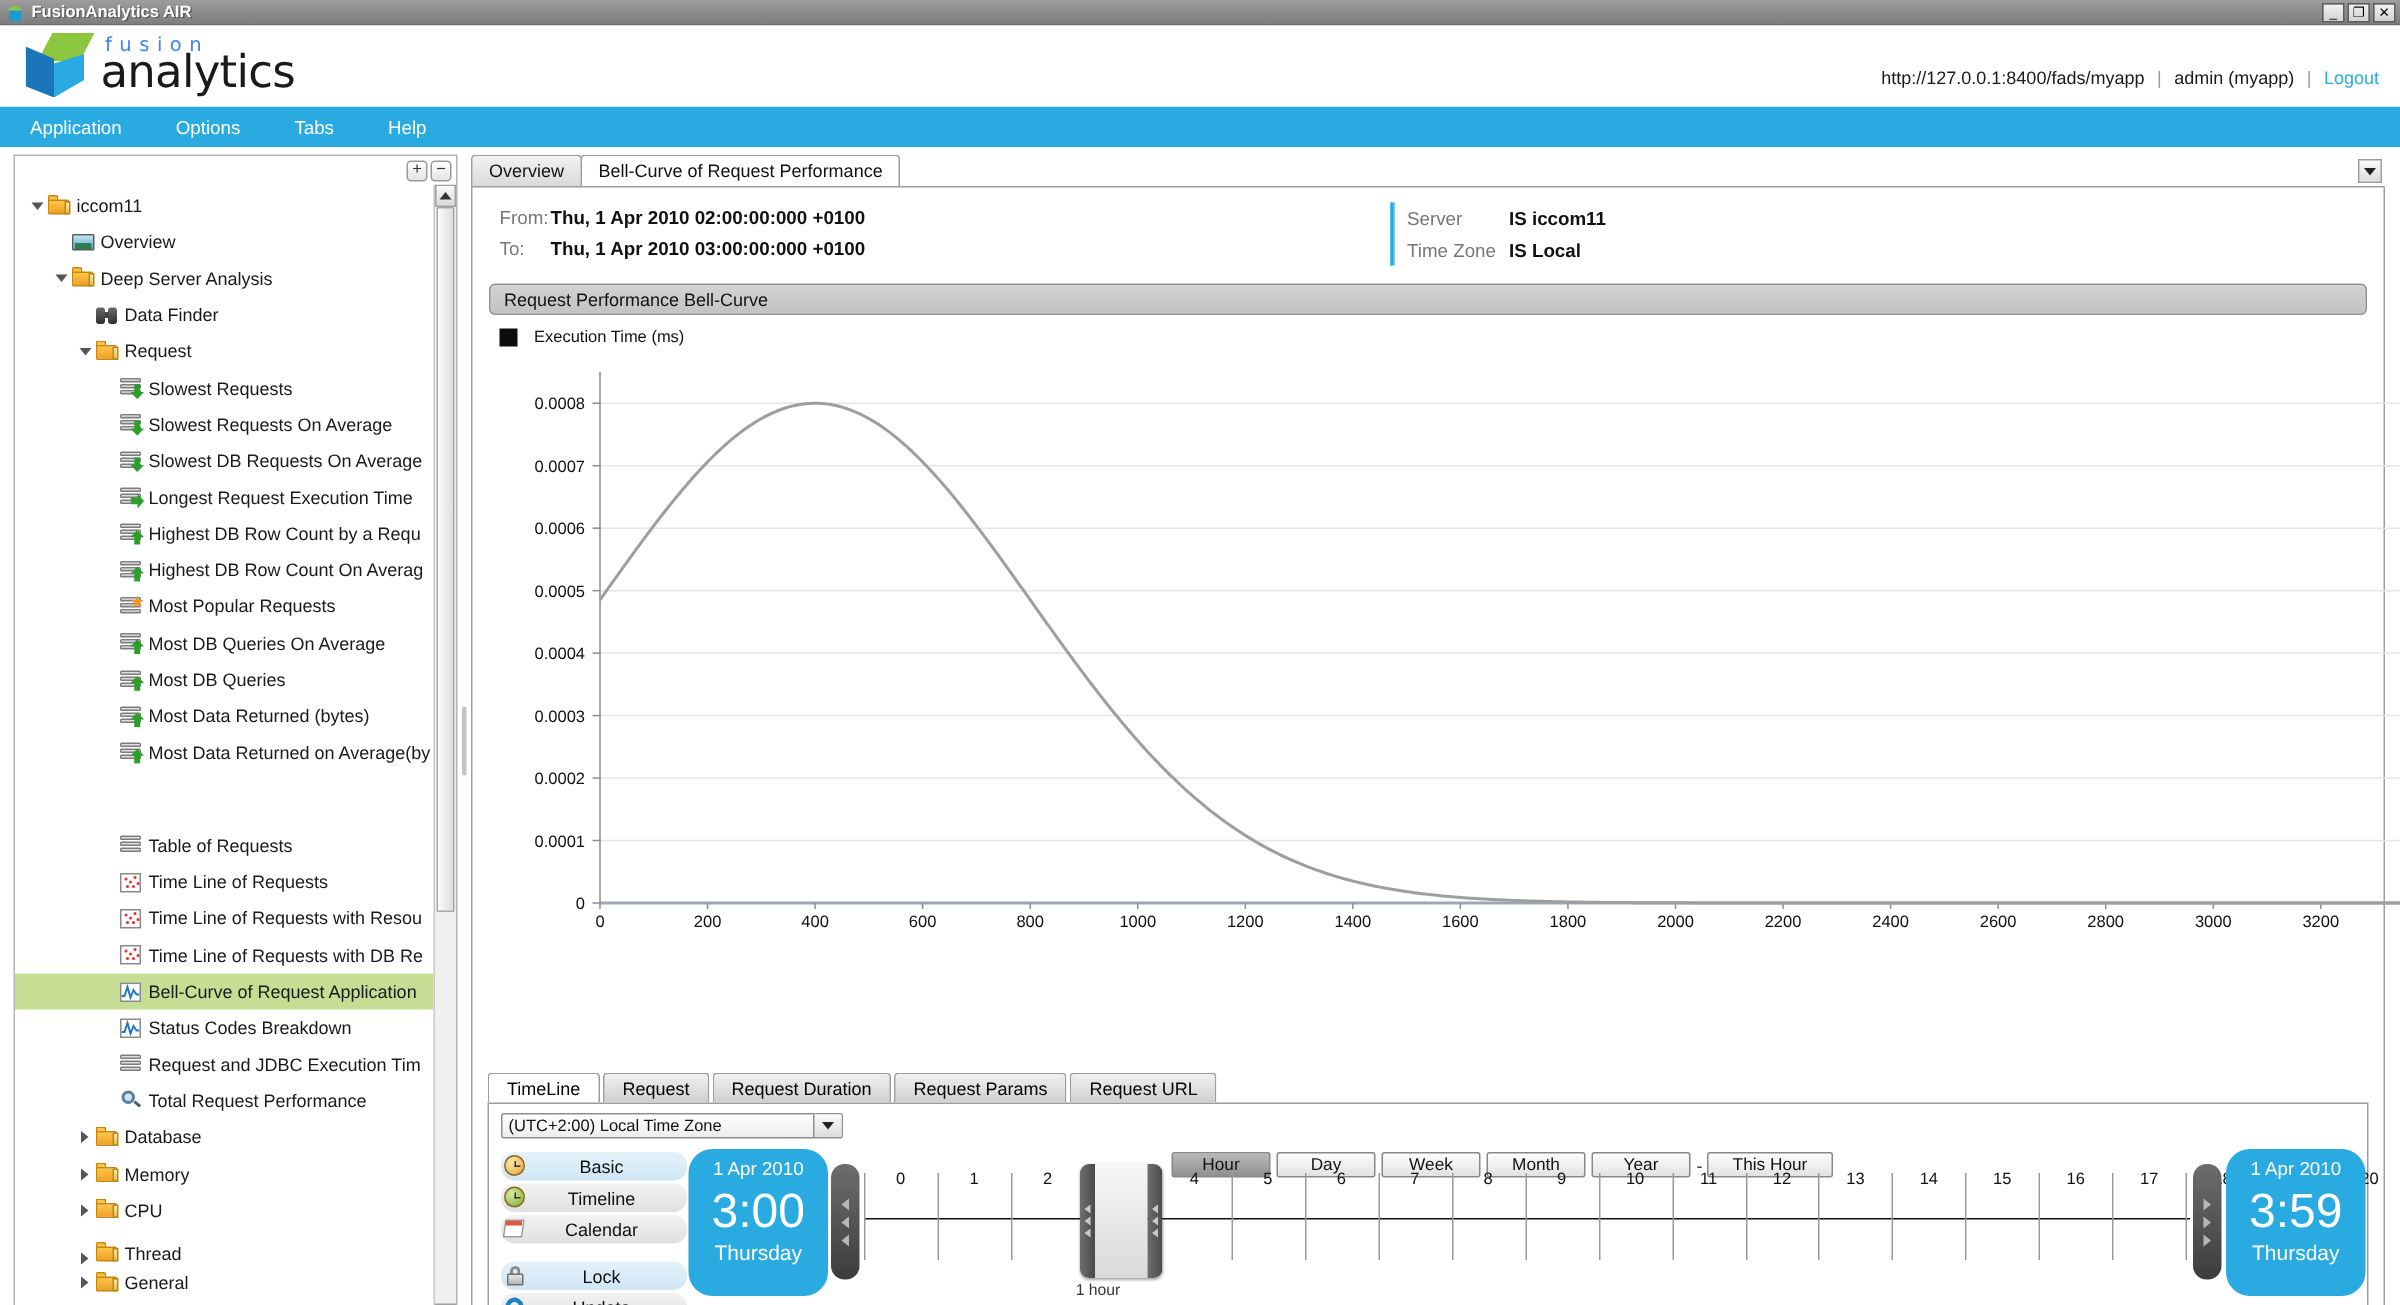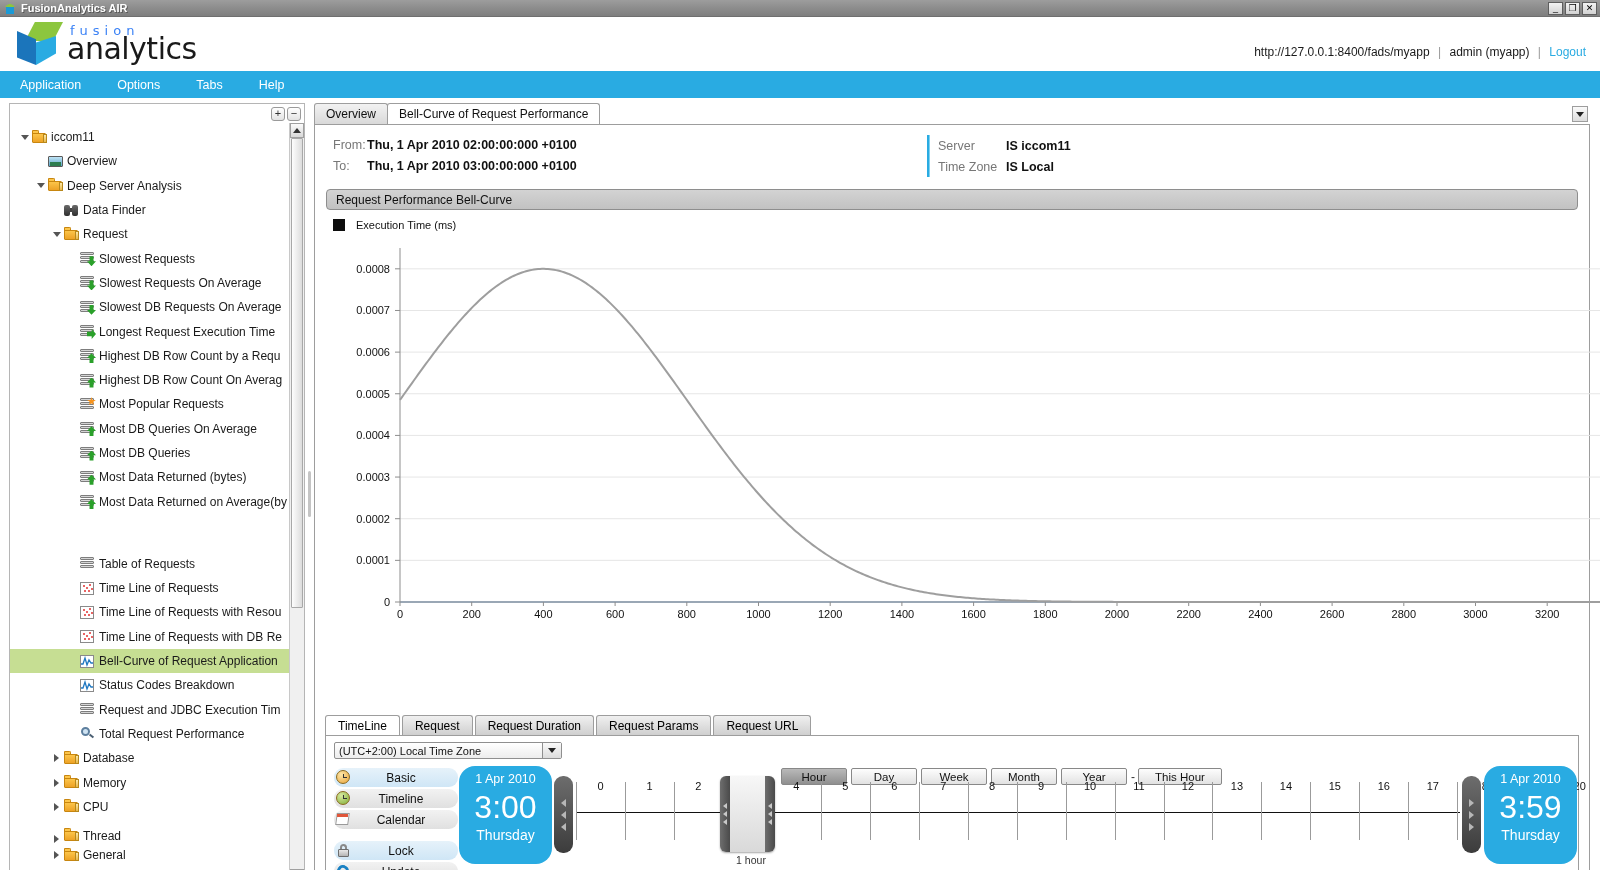--- a/index.html
+++ b/index.html
@@ -1036,21 +1036,21 @@
                   <div class="hc"></div>
                   <div class="hc"></div>
                 </div>
                 <div class="mid"></div>
                 <div class="handle">
                   <div class="hc"></div>
                   <div class="hc"></div>
                   <div class="hc"></div>
                 </div>
               </div>
-              <div id="sliderlabel" style="left: 175px; top: 82px;">1 hour</div>
+              <div id="sliderlabel" style="left: 156px; top: 82px;">1 hour</div>
             </div>
 
           <div class="navpill" id="nav-right">
             <div class="a-r"></div>
               <div class="a-r"></div>
               <div class="a-r"></div>
           </div>
 
           <div class="datepanel" id="dp-right">
             <div class="dp-date">1 Apr 2010</div>

